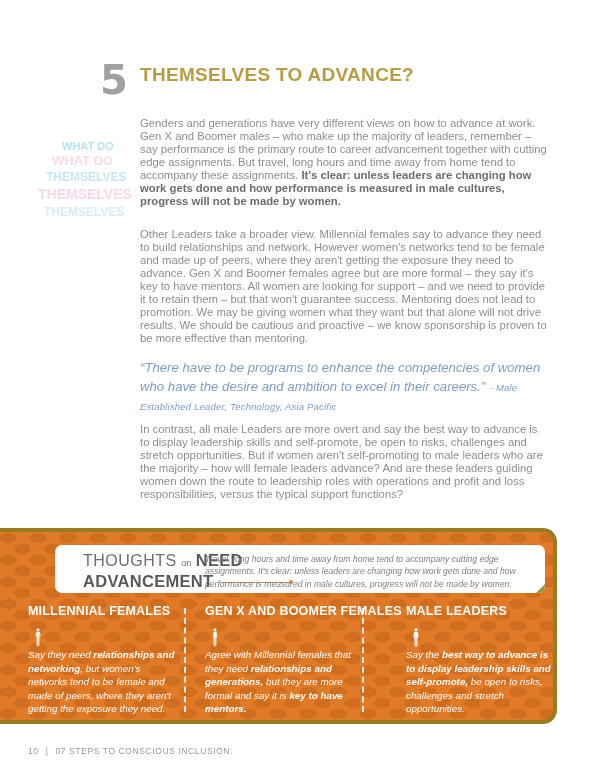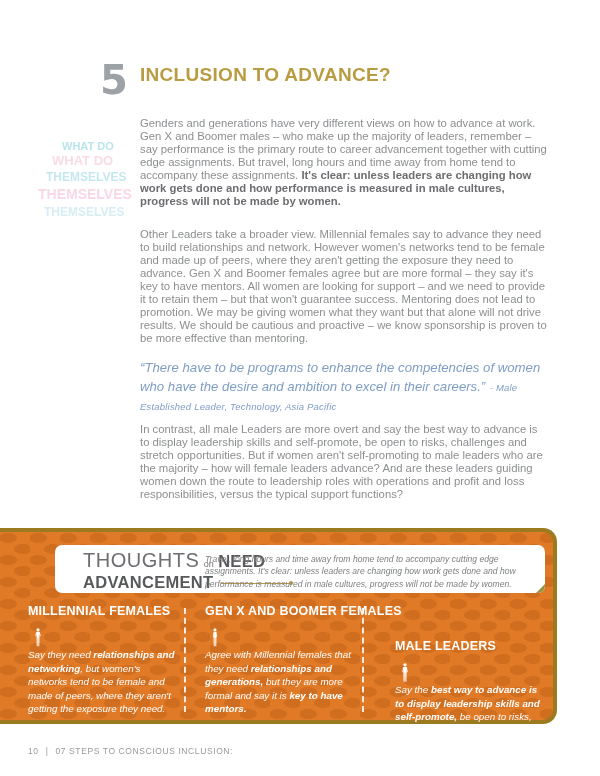--- a/index.html
+++ b/index.html
@@ -62,40 +62,40 @@
   .thoughts-box {
     position:absolute; left:55px; top:13px; width:490px; height:48px;
     background:#ffffff; border-radius:7px;
   }
   .thoughts-box .fold {
     position:absolute; right:0; bottom:0; width:0; height:0;
     border-bottom:9px solid #96953f; border-left:9px solid transparent;
     border-bottom-right-radius:7px;
   }
   .box-title { position:absolute; left:28px; top:6px; color:#6d6e71; line-height:18px; white-space:nowrap; }
-  .bt-light { font-size:20px; font-weight:400; letter-spacing:0.5px; }
+  .bt-light { font-size:16px; font-weight:400; letter-spacing:0.5px; }
   .bt-on    { font-size:9px;   font-weight:400; }
   .bt-bold  { font-size:16.5px; font-weight:700; letter-spacing:0.3px; color:#58595b; }
   .title-rule {
     display:inline-block; vertical-align:4px; margin-left:8px;
     width:68px; height:1.5px; background:#c19a3d; position:relative;
   }
   .title-rule::after {
     content:""; position:absolute; right:-4px; top:-1.6px;
     width:4.5px; height:4.5px; border-radius:50%; background:#c19a3d;
   }
   .box-summary {
     position:absolute; left:150px; top:8px; width:330px;
     font-size:8.6px; font-style:italic; line-height:12.3px; color:#7d7f81;
   }
 
   .col { position:absolute; top:71px; color:#ffffff; }
   .col-1 { left:28px;  width:152px; }
   .col-2 { left:205px; width:152px; }
-  .col-3 { left:395px; width:150px;margin-top:35px; }
+  .col-3 { left:406px; width:150px; }
   .col-heading {
     font-size:12.5px; font-weight:700; letter-spacing:0.2px;
     white-space:nowrap; transform:scaleY(1.08); transform-origin:left top;
   }
   .col-body { display:flex; margin-top:11px;flex-direction:column; }
   .figure-icon { flex:0 0 20px; margin-right:6px; }
   .col-text { font-size:9.8px; font-style:italic; line-height:13.6px; }
   .col-text .rich-b { font-weight:700;font-style:italic; }
 
   .col-sep {
@@ -111,21 +111,21 @@
   }
   .footer span { margin-right:7px; }
 </style>
 </head>
 <body>
 
 <div class="page">
 
   <div class="step-num">5</div>
   <div class="page-title">
-    <div>INCLUSION TO ADVANCE?</div>
+    <div>THEMSELVES TO ADVANCE?</div>
   </div>
 
   <div class="ghost g1">WHAT DO</div>
   <div class="ghost g2">WHAT DO</div>
   <div class="ghost g3">THEMSELVES</div>
   <div class="ghost g4">THEMSELVES</div>
   <div class="ghost g5">THEMSELVES</div>
 
   <p class="body-para p1"><span>Genders and generations have very different views on how to advance at work. Gen X and Boomer males – who make up the majority of leaders, remember – say performance is the primary route to career advancement together with cutting edge assignments. But travel, long hours and time away from home tend to accompany these assignments. </span><span class="rich-b">It's clear: unless leaders are changing how work gets done and how performance is measured in male cultures, progress will not be made by women.</span></p>
   <p class="body-para p2">Other Leaders take a broader view. Millennial females say to advance they need to build relationships and network. However women's networks tend to be female and made up of peers, where they aren't getting the exposure they need to advance. Gen X and Boomer females agree but are more formal – they say it's key to have mentors. All women are looking for support – and we need to provide it to retain them – but that won't guarantee success. Mentoring does not lead to promotion. We may be giving women what they want but that alone will not drive results. We should be cautious and proactive – we know sponsorship is proven to be more effective than mentoring.</p>

